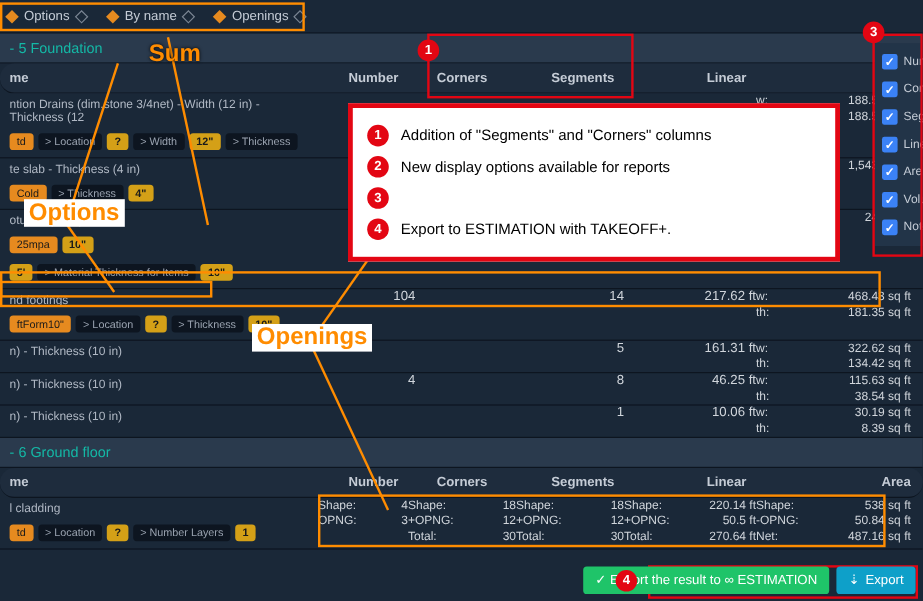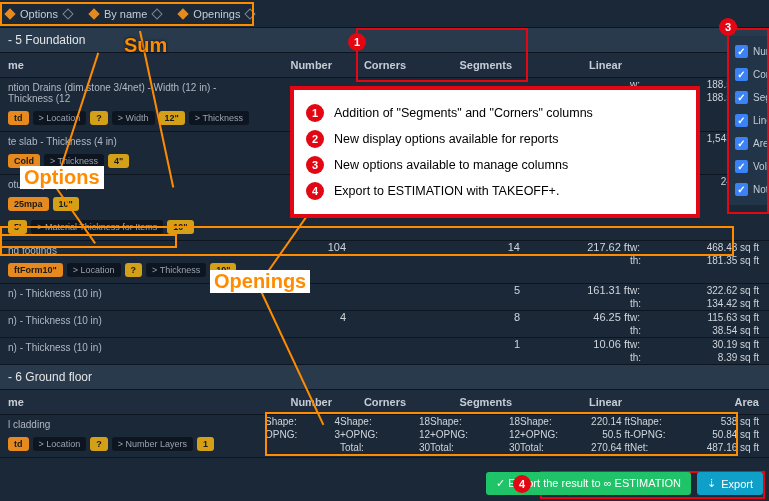--- a/index.html
+++ b/index.html
@@ -66,29 +66,30 @@
     display: inline-flex;
     align-items: center;
     justify-content: center;
     color: #fff;
     font-size: 10px;
     font-weight: bold;
     flex: none;
   }
   .section-head {
     background: #2a3a4d;
-    color: #e5e5e5;
+    color: #14b8a6;
     padding: 5px 8px;
     font-size: 12px;
     border-bottom: 1px solid #0d1520;
   }
   .col-header-row {
     display: flex;
     background: #1e2c3d;
     border-bottom: 1px solid #0d1520;
+    border-radius: 12px;
   }
   .col-header-row .cell {
     padding: 6px 8px;
     font-size: 11px;
     color: #c5ccd6;
     font-weight: bold;
     text-align: center;
   }
   .cell.name { flex: 0 0 265px; text-align: left; }
   .cell.num  { flex: 0 0 75px; text-align: right; }
@@ -107,21 +108,21 @@
     gap: 4px;
     flex-wrap: wrap;
   }
   .tag {
     background: #0d1520;
     padding: 2px 6px;
     border-radius: 3px;
     font-size: 9px;
     color: #c5ccd6;
   }
-  .tag.orange { background: #e68a1f; color: #1a1a1a; font-weight: bold; }
+  .tag.orange { background: #e68a1f; color: #1a1a1a; font-weight: normal; }
   .tag.yellow { background: #d4a017; color: #1a1a1a; font-weight: bold; }
   .tag.dark { background: #0d1520; color: #9aa3b0; }
   .area-multi {
     text-align: right;
     line-height: 1.3;
     font-size: 10px;
   }
   .shape-row { display:flex; justify-content:space-between; gap:6px; }
   .callout-box {
     position: absolute;
@@ -571,21 +572,20 @@
     <div class="callout-item">
       <span class="num-badge">1</span>
       <span>Addition of "Segments" and "Corners" columns</span>
     </div>
     <div class="callout-item">
       <span class="num-badge">2</span>
       <span>New display options available for reports</span>
     </div>
     <div class="callout-item">
       <span class="num-badge">3</span>
-      <span>New options available to manage columns</span>
     </div>
     <div class="callout-item">
       <span class="num-badge">4</span>
       <span>Export to ESTIMATION with TAKEOFF+.</span>
     </div>
   </div>
 
 <span class="badge-float" style="top:33px;left:348px;">1</span>
 <span class="badge-float" style="top:18px;right:32px;">3</span>
 <span class="badge-float" style="bottom:8px;right:238px;">4</span>

